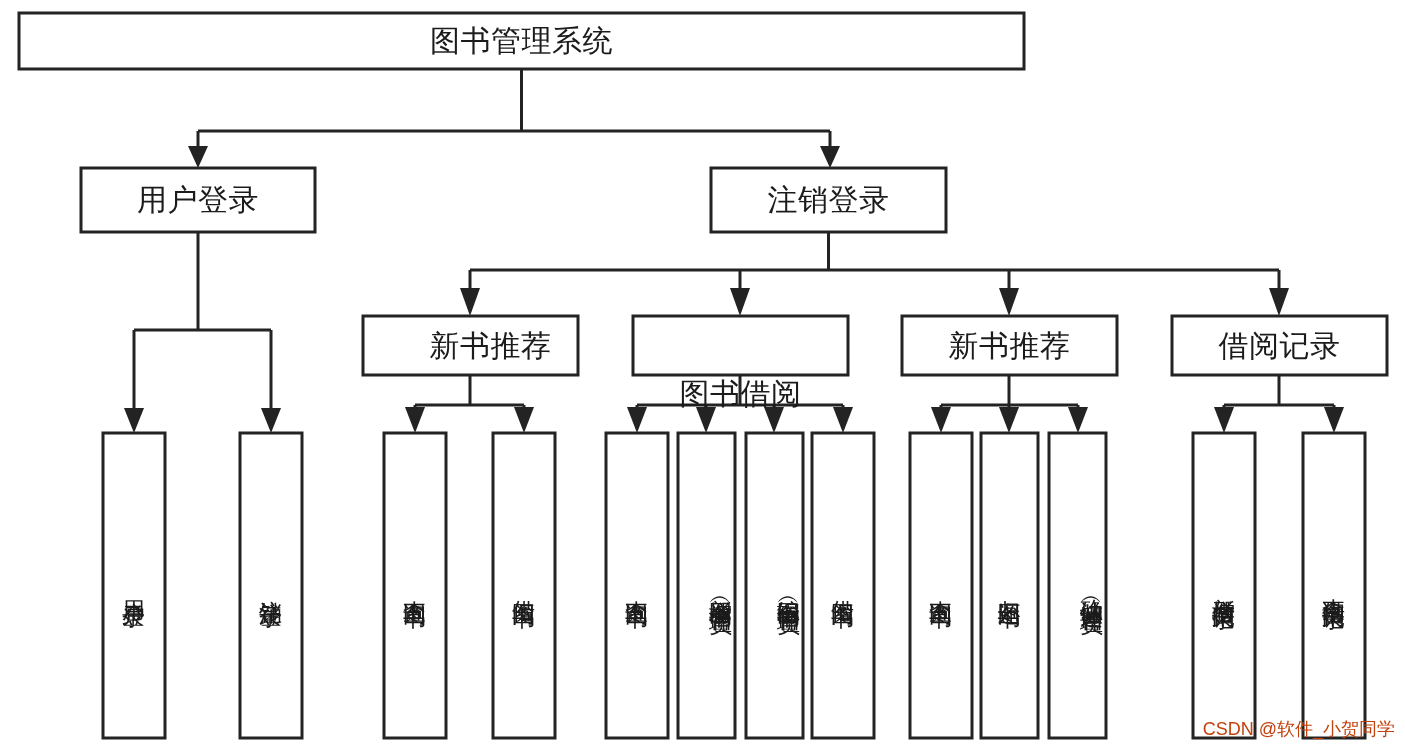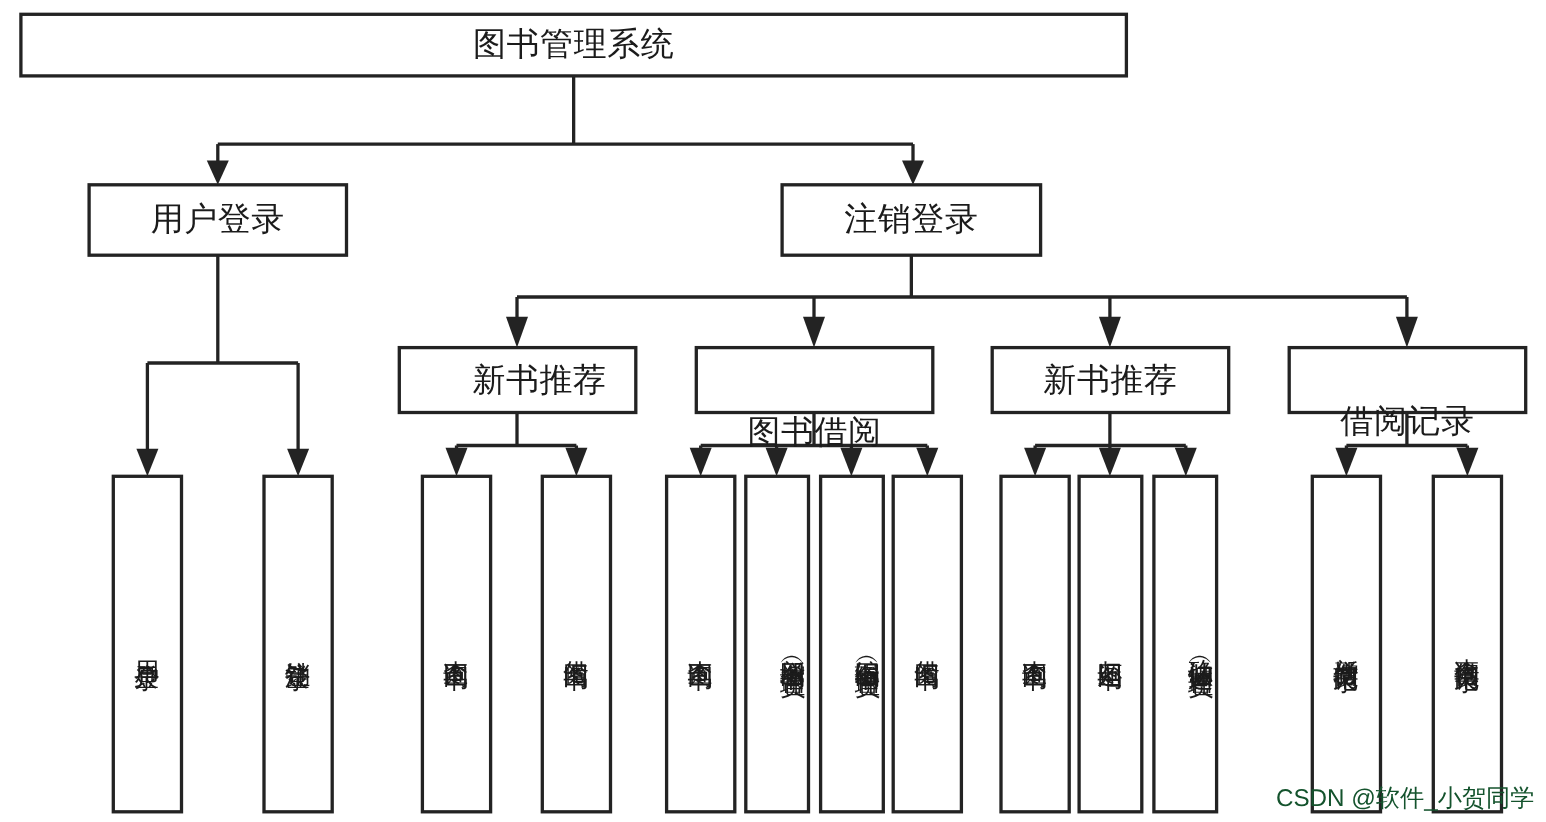--- a/index.html
+++ b/index.html
@@ -61,22 +61,22 @@
     text-orientation: upright;
     font-size: 23px;
     line-height: 1.22;
     letter-spacing: 2px;
     text-align: center;
   }
   .watermark {
     position: absolute;
     right: 10px;
     bottom: 6px;
-    font-size: 22px;
-    color: #14532d;
+    font-size: 18px;
+    color: #c2410c;
     font-family: "Liberation Sans", "DejaVu Sans", sans-serif;
     white-space: nowrap;
   }
 </style>
 </head>
 <body>
 
 <div id="diagram-root">
 
   <svg class="canvas" viewBox="0 0 1405 747" xmlns="http://www.w3.org/2000/svg">
@@ -173,21 +173,21 @@
   </svg>
 
   <div class="node-label horizontal" style="left:19px; top:13px; width:1005px; height:56px;">图书管理系统</div>
 
   <div class="node-label horizontal" style="left:81px; top:168px; width:234px; height:64px;">用户登录</div>
   <div class="node-label horizontal" style="left:711px; top:168px; width:235px; height:64px;">注销登录</div>
 
   <div class="node-label horizontal" style="left:363px; top:316px; width:215px; height:59px;margin-left:20px;">新书推荐</div>
   <div class="node-label horizontal" style="left:633px; top:316px; width:215px; height:59px;margin-top:48px;">图书借阅</div>
   <div class="node-label horizontal" style="left:902px; top:316px; width:215px; height:59px;">新书推荐</div>
-  <div class="node-label horizontal" style="left:1172px; top:316px; width:215px; height:59px;margin-top:38px;">借阅记录</div>
+  <div class="node-label horizontal" style="left:1172px; top:316px; width:215px; height:59px;">借阅记录</div>
 
   <div class="node-label vertical" style="left:103px; top:433px; width:62px; height:305px;">用户登录</div>
   <div class="node-label vertical" style="left:240px; top:433px; width:62px; height:305px;">注销登录</div>
 
   <div class="node-label vertical" style="left:384px; top:433px; width:62px; height:305px;">查询图书</div>
   <div class="node-label vertical" style="left:493px; top:433px; width:62px; height:305px;">借阅图书</div>
 
   <div class="node-label vertical" style="left:606px; top:433px; width:62px; height:305px;">查询图书</div>
   <div class="node-label vertical" style="left:678px; top:433px; width:57px; height:305px; align-items:flex-start; padding-top:8px;">新增图书（管理员）</div>
   <div class="node-label vertical" style="left:746px; top:433px; width:57px; height:305px; align-items:flex-start; padding-top:8px;">编辑图书（管理员）</div>

